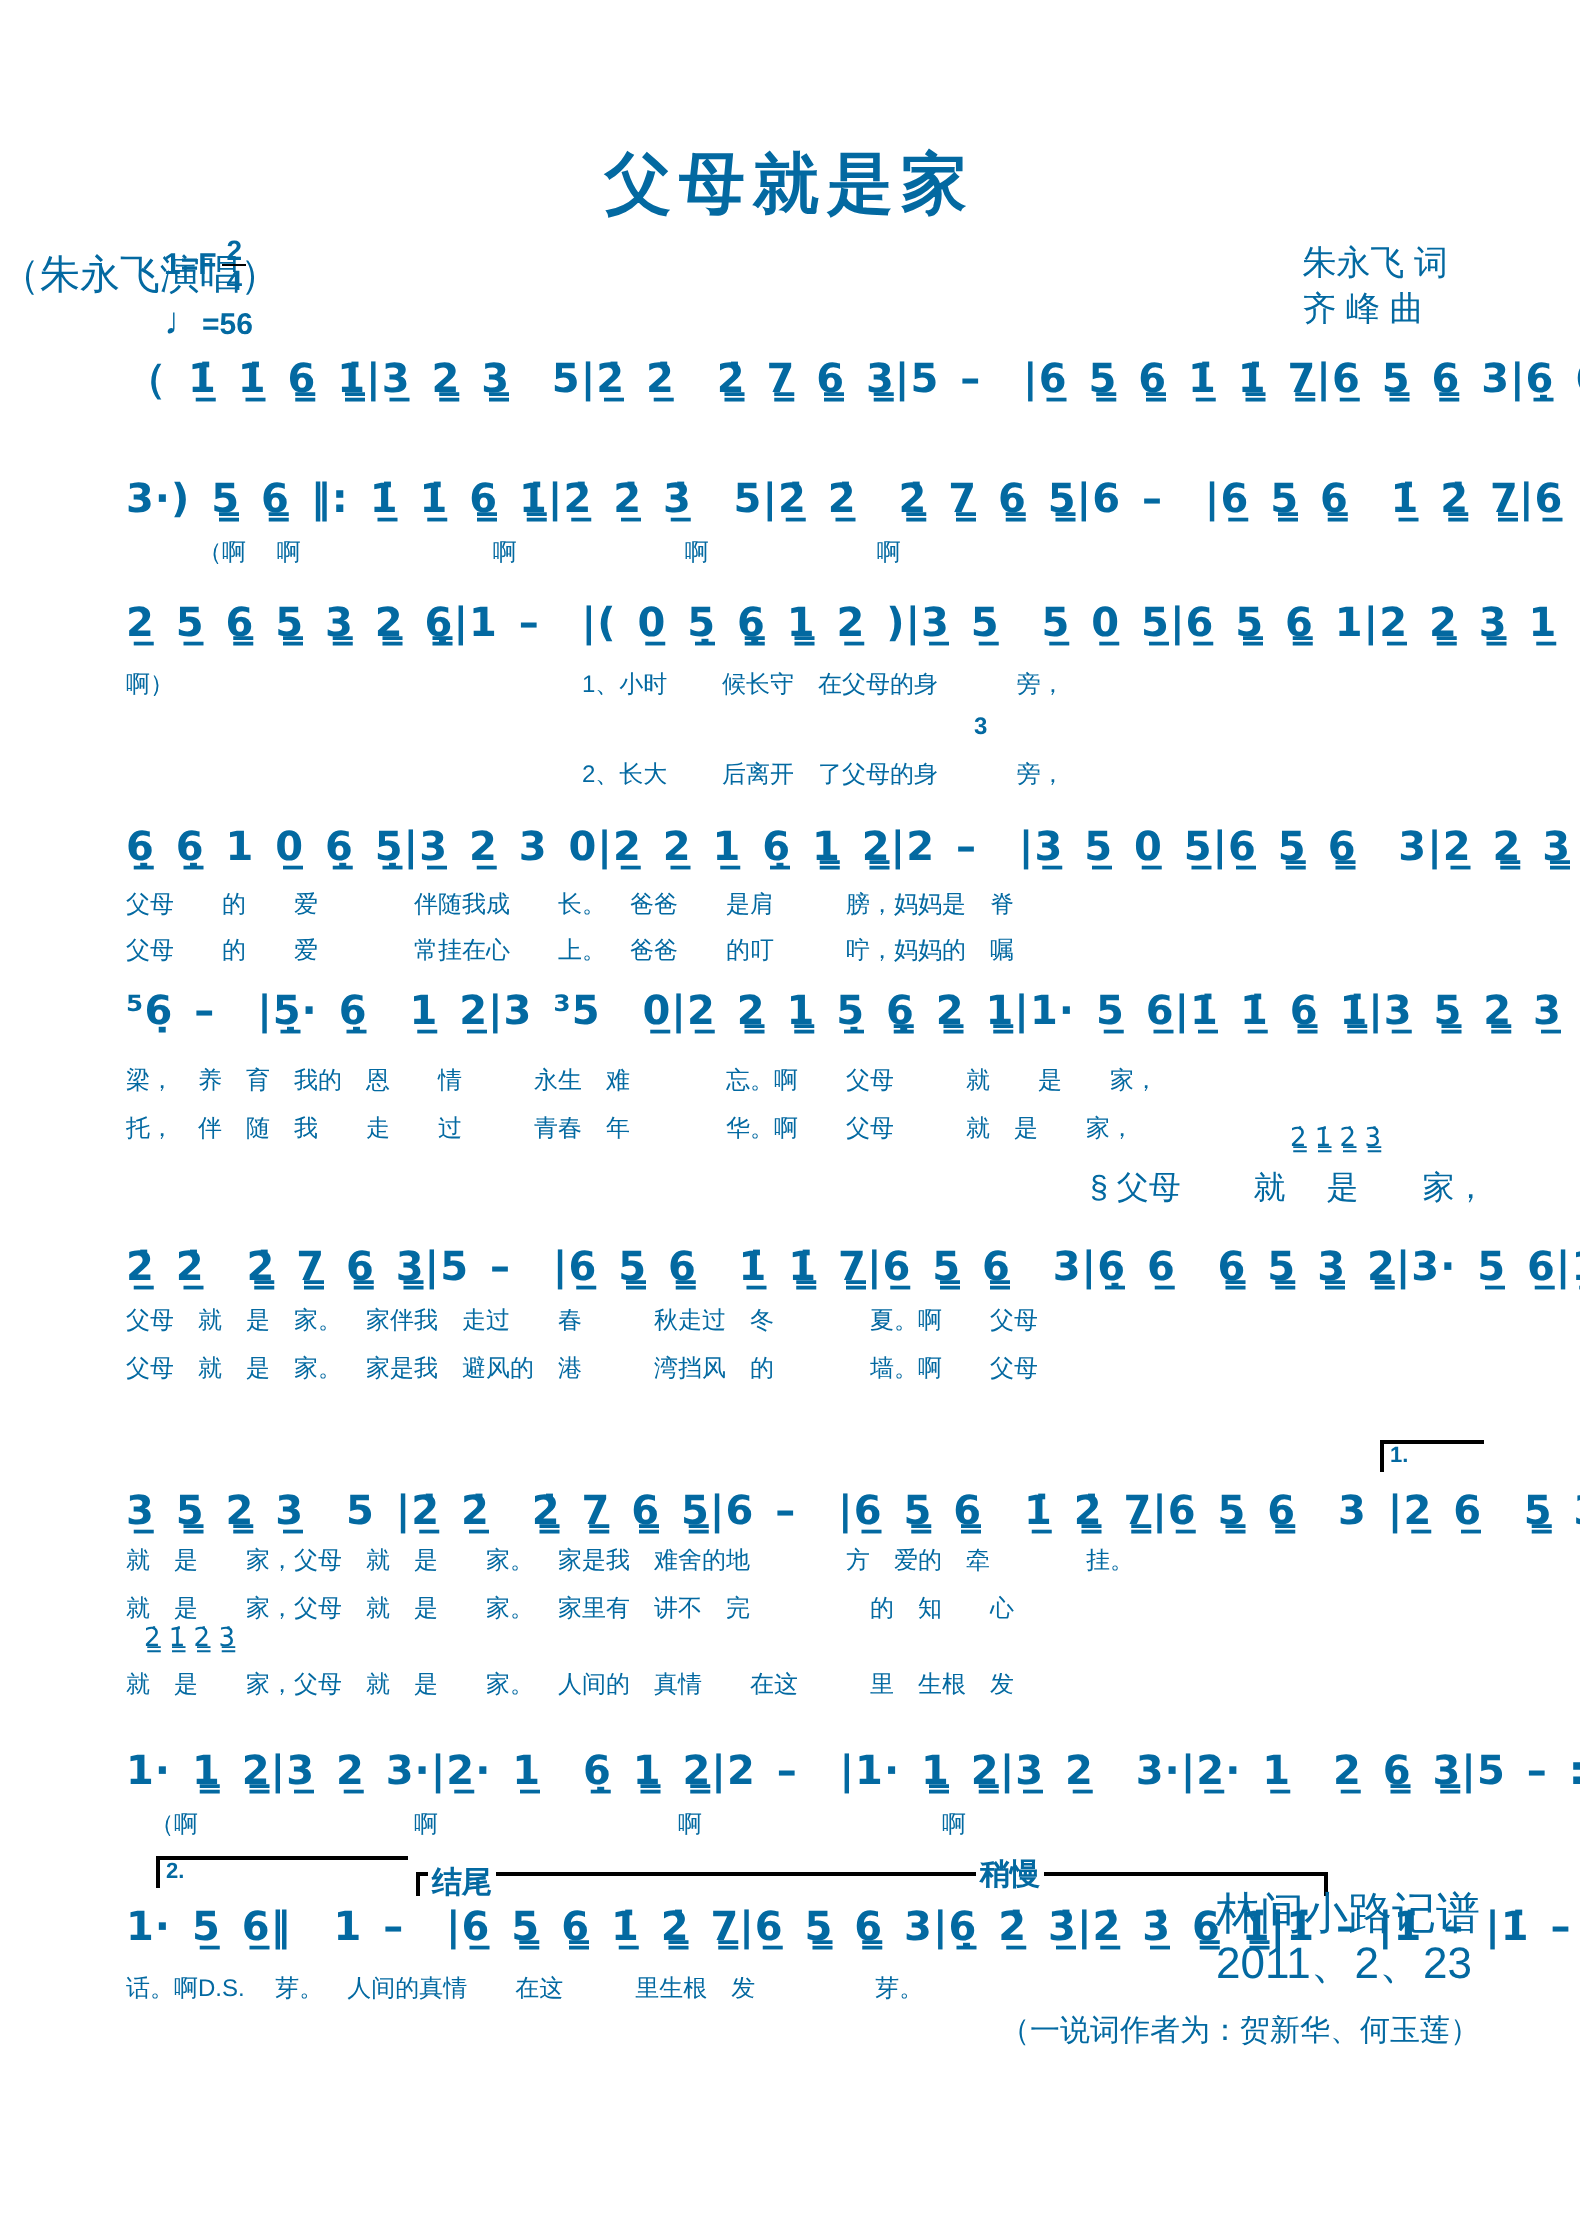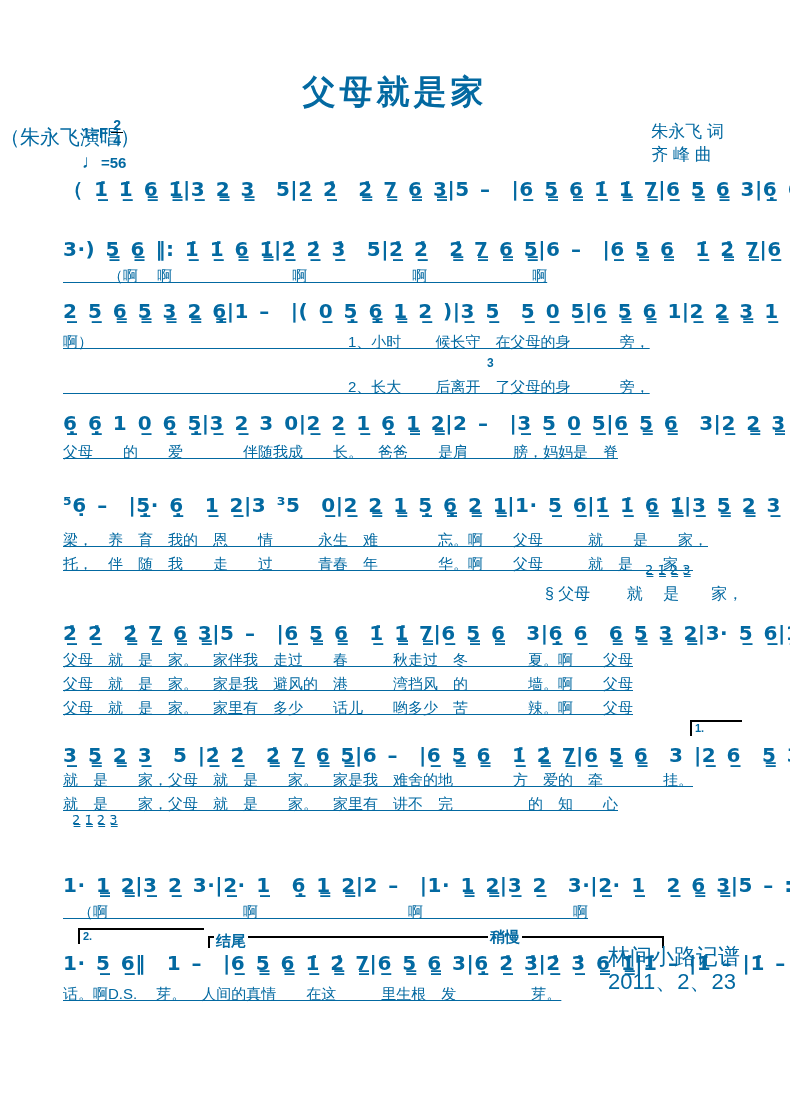--- a/index.html
+++ b/index.html
@@ -40,21 +40,21 @@
     left:63px;
     white-space:pre;
     font-family:"DejaVu Sans",sans-serif;
     font-size:20px;font-weight:bold;
     letter-spacing:0.5px;word-spacing:3px;
     line-height:26px;
   }
   .lrow{
     left:63px;
     white-space:pre;
-    font-size:15px;line-height:20px;text-decoration:underline;
+    font-size:12px;line-height:20px;
   }
   .small-notes{
     white-space:pre;
     font-family:"DejaVu Sans",sans-serif;
     font-size:13px;font-weight:normal;
   }
   .triplet{font-size:12px;font-weight:bold;}
   .volta{
     border-top:2px solid #000;border-left:2px solid #000;
     height:14px;
@@ -114,51 +114,53 @@
   <div class="abs mrow" style="top:236px">3·) 5̳ 6̳ ‖: 1̲̇ 1̲̇ 6̳ 1̳̇|2̲̇ 2̲̇ 3̲̇  5|2̲̇ 2̲̇  2̳̇ 7̳ 6̳ 5̳|6 –  |6̲ 5̳ 6̳  1̲̇ 2̳̇ 7̳|6̲ 5̳ 6̳  3|</div>
   <div class="abs lrow" style="top:266px">　　　（啊　 啊　　　　　　　　啊　　　　　　　啊　　　　　　　啊</div>
 
   <div class="abs mrow" style="top:298px">2̲ 5̲ 6̳ 5̳ 3̳ 2̳ 6̣̳|1 –  |( 0̲ 5̣̲ 6̣̳ 1̳ 2̲ )|3̲ 5̲  5̲ 0̲ 5̲|6̲ 5̳ 6̳ 1|2̲ 2̳ 3̳ 1̲ 2̳ 6̣̳ 1̳|5̣ 0|</div>
   <div class="abs lrow" style="top:332px">啊）　　　　　　　　　　　　　　　　　1、小时　　 候长守　在父母的身　　　 旁，</div>
   <div class="abs triplet" style="top:356px;left:487px">3</div>
   <div class="abs lrow" style="top:377px">　　　　　　　　　　　　　　　　　　　2、长大　　 后离开　了父母的身　　　 旁，</div>
 
   <div class="abs mrow" style="top:410px">6̣̲ 6̣̲ 1 0̲ 6̣̲ 5̣̲|3̲ 2̲ 3 0|2̲ 2̲ 1̲ 6̣̲ 1̳ 2̳|2 –  |3̲ 5̲ 0̲ 5̲|6̲ 5̳ 6̳  3|2̲ 2̳ 3̳  2̲ 1̲ 6̣̳ 5̣̳|</div>
   <div class="abs lrow" style="top:442px">父母　　的　　爱　　　　伴随我成　　长。　爸爸　　是肩　　　膀，妈妈是　脊</div>
+  <div class="abs lrow" style="top:465px">父母　　的　　爱　　　　常挂在心　　上。　爸爸　　的叮　　　咛，妈妈的　嘱</div>
 
   <div class="abs mrow" style="top:492px">⁵6̣ –  |5̣̲· 6̣̲  1̲ 2̲|3 ³5  0̲|2̲ 2̳ 1̳ 5̣̲ 6̣̳ 2̳ 1̳|1· 5̲ 6̲|1̲̇ 1̲̇ 6̳ 1̳̇|3̲ 5̳ 2̳ 3̲  5|</div>
   <div class="abs lrow" style="top:554px">托，　伴　随　我　　走　　过　　　青春　年　　　　华。啊　　父母　　　就　是　　家，</div>
   <div class="abs lrow" style="top:530px">梁，　养　育　我的　恩　　情　　　永生　难　　　　忘。啊　　父母　　　就　　是　　家，</div>
   <div class="abs small-notes" style="top:562px;left:645px">2̳̇ 1̳̇ 2̳̇ 3̳̇</div>
   <div class="abs segno-row" style="top:584px">§ 父母　　 就　 是　　家，</div>
 
   <div class="abs mrow" style="top:620px">2̲̇ 2̲̇  2̳̇ 7̳ 6̳ 3̳|5 –  |6̲ 5̳ 6̳  1̲̇ 1̳̇ 7̳|6̲ 5̳ 6̳  3|6̣̲ 6̲  6̳ 5̳ 3̳ 2̳|3· 5̲ 6̲|1̲̇ 1̲̇ 6̳ 1̳̇|</div>
   <div class="abs lrow" style="top:650px">父母　就　是　家。　家伴我　走过　　春　　　秋走过　冬　　　　夏。啊　　父母</div>
   <div class="abs lrow" style="top:674px">父母　就　是　家。　家是我　避风的　港　　　湾挡风　的　　　　墙。啊　　父母</div>
-  <div class="abs lrow" style="top:698px">父母　就　是　家。　家里有　多少　　话儿　　哟多少　苦　　　　辣。啊　　父母</div>
 
   <div class="abs volta" style="top:720px;left:690px;width:44px">
     <span>1.</span>
   </div>
   <div class="abs mrow" style="top:742px">3̲ 5̳ 2̳ 3̲  5 |2̲̇ 2̲̇  2̳̇ 7̳ 6̳ 5̳|6 –  |6̲ 5̳ 6̳  1̲̇ 2̳̇ 7̳|6̲ 5̳ 6̳  3 |2̲ 6̲  5̳ 3̳ 2̳ 6̣̳|1 –  |</div>
   <div class="abs lrow" style="top:794px">就　是　　家，父母　就　是　　家。　家里有　讲不　完　　　　　的　知　　心</div>
   <div class="abs lrow" style="top:770px">就　是　　家，父母　就　是　　家。　家是我　难舍的地　　　　方　爱的　牵　　　　挂。</div>
   <div class="abs small-notes" style="top:812px;left:72px">2̳̇ 1̳̇ 2̳̇ 3̳̇</div>
+  <div class="abs lrow" style="top:832px">就　是　　家，父母　就　是　　家。　人间的　真情　　在这　　　里　生根　发</div>
 
   <div class="abs mrow" style="top:872px">1· 1̳ 2̳|3̲ 2̲ 3·|2̲· 1̲  6̣̲ 1̳ 2̳|2 –  |1· 1̳ 2̳|3̲ 2̲  3·|2̲· 1̲  2̲ 6̳ 3̳|5 – :‖</div>
   <div class="abs lrow" style="top:902px">　（啊　　　　　　　　　啊　　　　　　　　　　啊　　　　　　　　　　啊</div>
 
   <div class="abs volta" style="top:928px;left:78px;width:118px">
     <span>2.</span>
   </div>
   <div class="abs bracket"></div>
   <div class="abs seclabel" style="top:932px;left:214px">结尾</div>
   <div class="abs seclabel" style="top:928px;left:488px">稍慢</div>
   <div class="abs mrow" style="top:950px">1· 5̲ 6̲‖  1 –  |6̲ 5̳ 6̳ 1̲̇ 2̳̇ 7̳|6̲ 5̳ 6̳ 3|6̣̲ 2̲̇ 3̲̇|2̲̇ 3̲̇ 6̳ 1̳̇|1̇ – |1̇ – |1̇ – ‖</div>
   <div class="abs lrow" style="top:984px">话。啊D.S.　 芽。　人间的真情　　在这　　　里生根　发　　　　　芽。</div>
 
   <div class="abs transcriber">
     <div>林间小路记谱</div>
     <div>2011、2、23</div>
   </div>
 
+  <div class="abs attribution">（一说词作者为：贺新华、何玉莲）</div>
 
 </div>
 
 </body></html>

